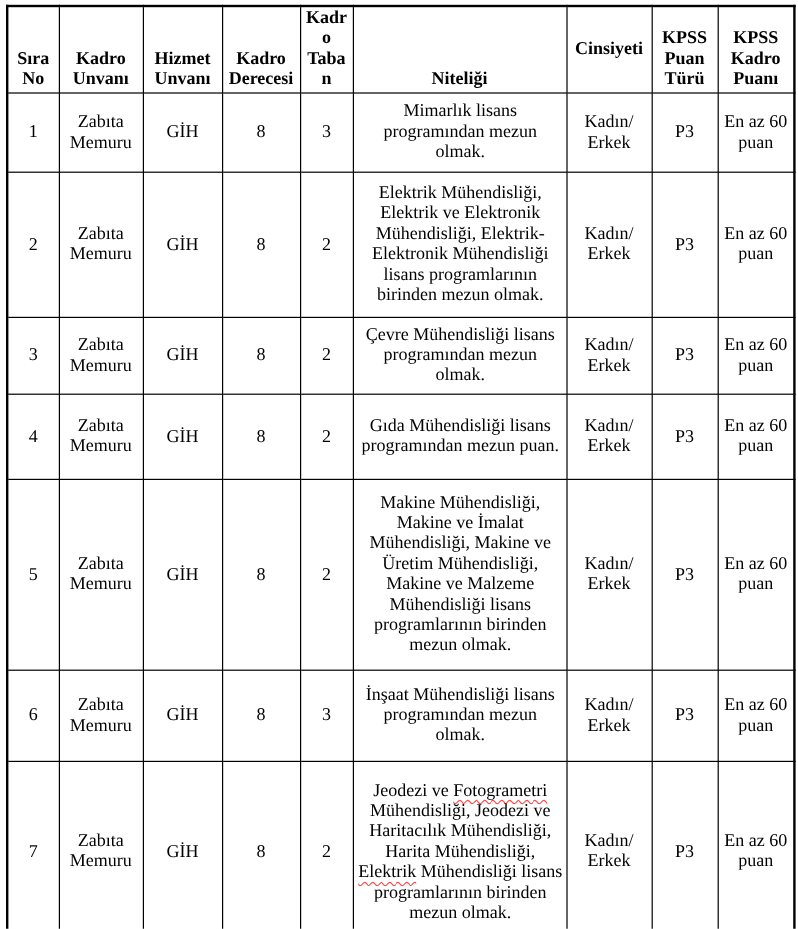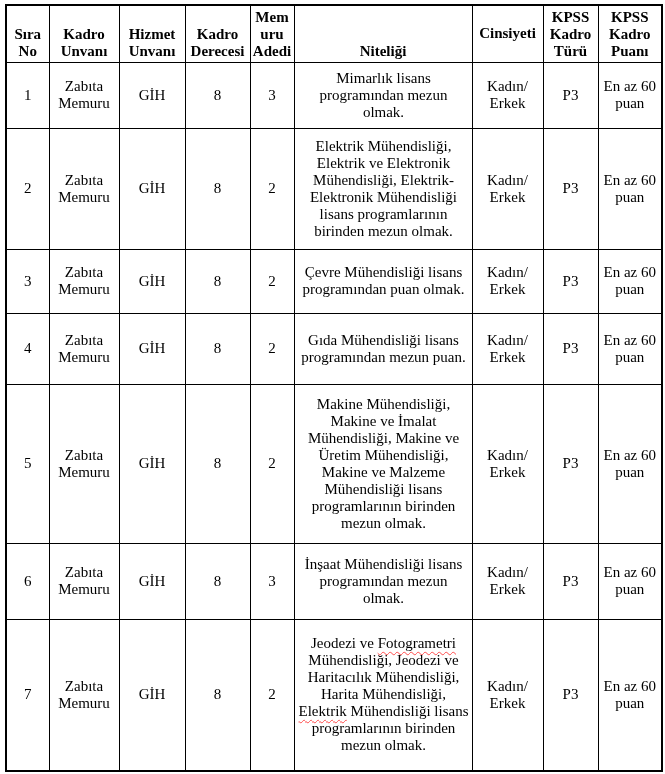--- a/index.html
+++ b/index.html
@@ -78,24 +78,24 @@
       <col style="width:71px">
       <col style="width:55px">
       <col style="width:64px">
     </colgroup>
     <thead>
       <tr>
         <th>Sıra No</th>
         <th>Kadro Unvanı</th>
         <th>Hizmet Unvanı</th>
         <th>Kadro Derecesi</th>
-        <th>Memuru Adedi</th>
+        <th>Kadro Taban</th>
         <th>Niteliği</th>
         <th class="valign-middle">Cinsiyeti</th>
-        <th>KPSS Kadro Türü</th>
+        <th>KPSS Puan Türü</th>
         <th>KPSS Kadro Puanı</th>
       </tr>
     </thead>
     <tbody>
         <tr>
           <td>1</td>
           <td>Zabıta Memuru</td>
           <td>GİH</td>
           <td>8</td>
           <td>3</td>
@@ -114,21 +114,21 @@
           <td>Kadın/ Erkek</td>
           <td>P3</td>
           <td>En az 60 puan</td>
         </tr>
         <tr>
           <td>3</td>
           <td>Zabıta Memuru</td>
           <td>GİH</td>
           <td>8</td>
           <td>2</td>
-          <td class="niteligi">Çevre Mühendisliği lisans programından puan olmak.</td>
+          <td class="niteligi">Çevre Mühendisliği lisans programından mezun olmak.</td>
           <td>Kadın/ Erkek</td>
           <td>P3</td>
           <td>En az 60 puan</td>
         </tr>
         <tr>
           <td>4</td>
           <td>Zabıta Memuru</td>
           <td>GİH</td>
           <td>8</td>
           <td>2</td>

